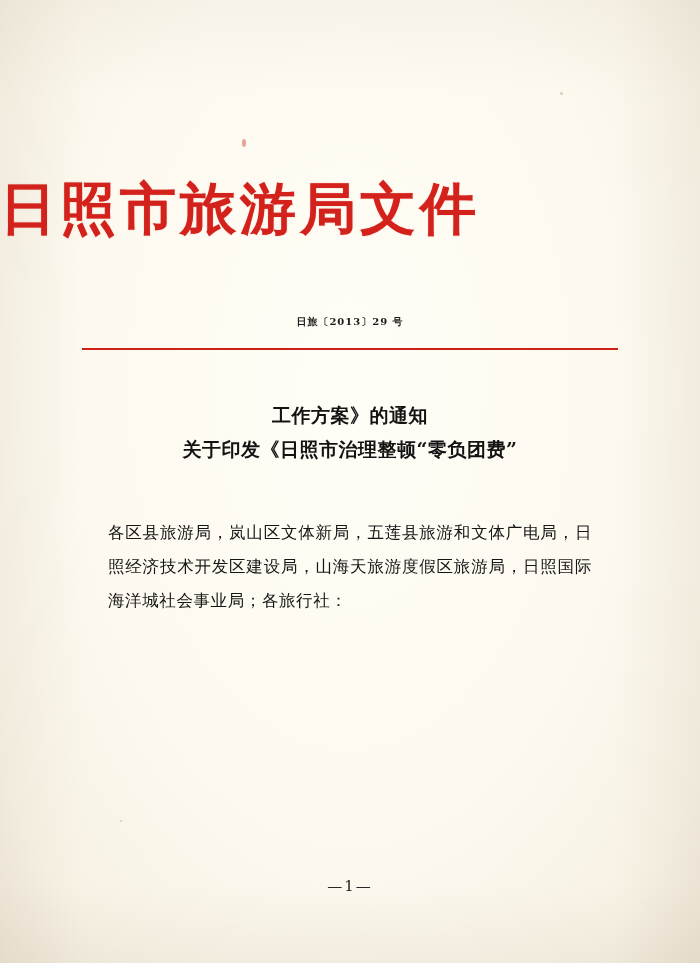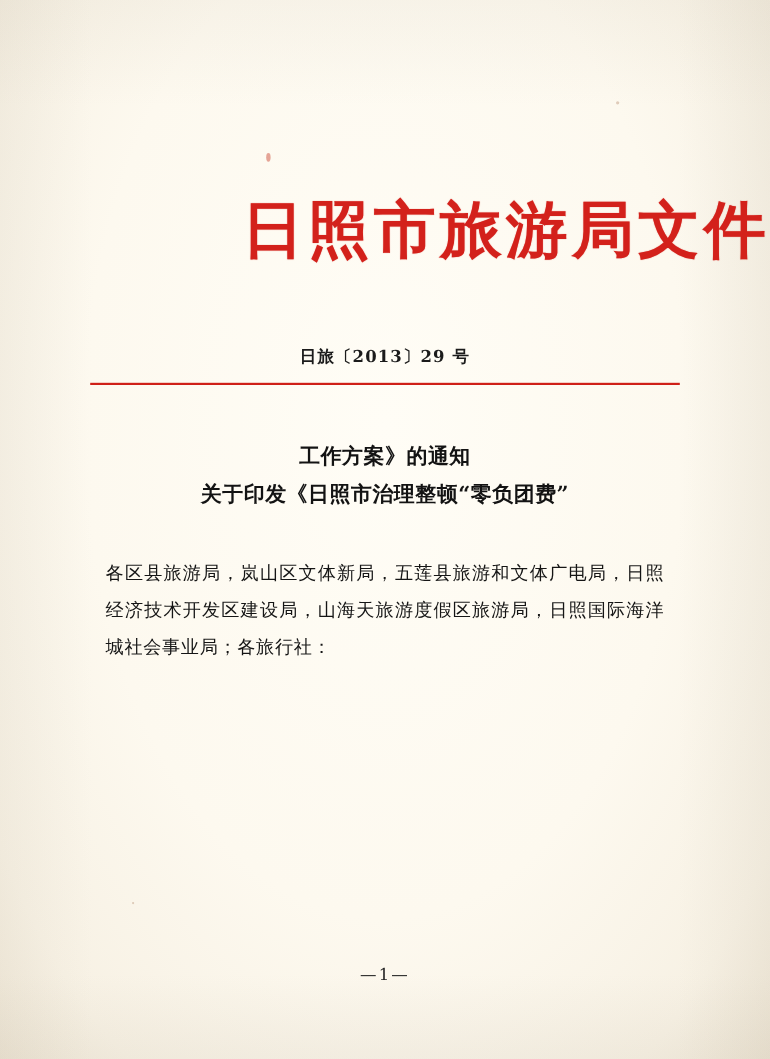--- a/index.html
+++ b/index.html
@@ -39,37 +39,37 @@
   .content {
     position: absolute;
     inset: 0;
   }
 
   .doc-title {
     position: absolute;
     top: 172px;
     left: 0;
     right: 0;
-    text-align: right;
+    text-align: left;
     color: #d3211b;
     font-family: "DejaVu Serif", serif;
     font-weight: bold;
     font-size: 56px;
     letter-spacing: 4px;
     text-shadow: 0 0 1px rgba(211,33,27,0.6);
     white-space: nowrap;
   }
 
   .doc-number {
     position: absolute;
     top: 315px;
     left: 0;
     right: 0;
     text-align: center;
-    font-size: 15px;
+    font-size: 10px;
     color: #1b1b1b;
     letter-spacing: 1px;
     font-weight: bold;
   }
 
   .red-rule {
     position: absolute;
     top: 348px;
     left: 82px;
     width: 536px;
@@ -95,21 +95,21 @@
     top: 500px;
     left: 92px;
     width: 516px;
     font-size: 16.5px;
     line-height: 34px;
     color: #151515;
     letter-spacing: 0.6px;
     text-align: justify;
   }
   .body-block p {
-    margin: 4px;
+    margin: 16px;
   }
   .indent {
     text-indent: 2em;
   }
 
   .page-number {
     position: absolute;
     bottom: 68px;
     left: 0;
     right: 0;

